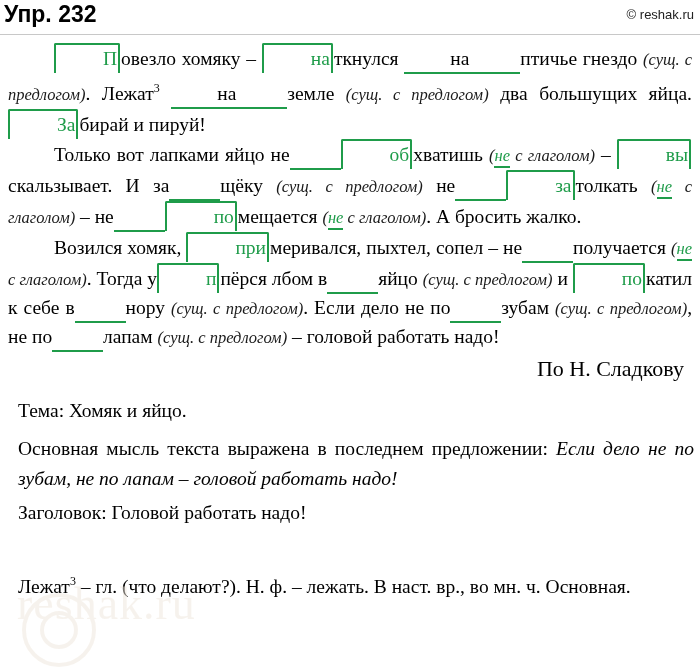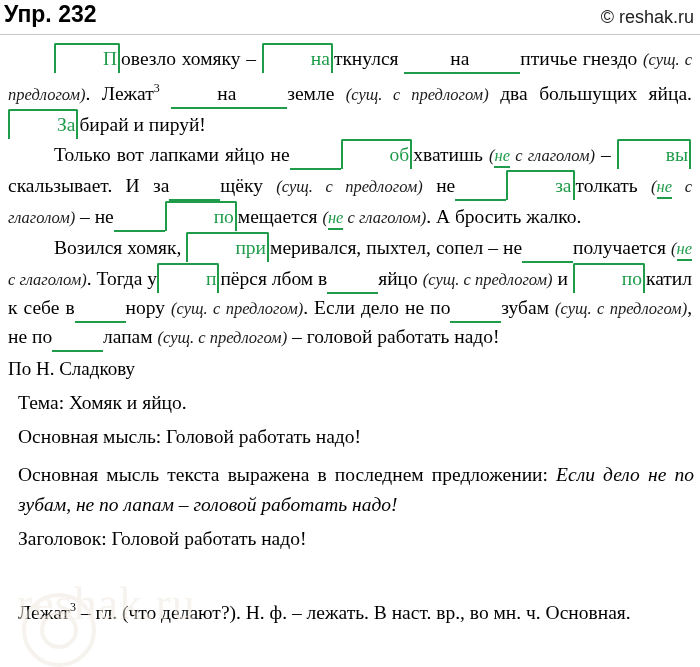--- a/index.html
+++ b/index.html
@@ -33,21 +33,21 @@
     top: 1px;
     font-size: 23px;
     font-weight: bold;
     font-family: Liberation Sans, sans-serif;
     letter-spacing: 0px;
   }
   .copyright {
     position: absolute;
     right: 6px;
     top: 7px;
-    font-size: 18px;
+    font-size: 13px;
     font-family: "Liberation Sans", sans-serif;
     color: #222;
   }
   
   .content {
     position: relative;
     padding: 8px 8px 0 8px;
   }
   p.para {
     margin: 0 0 0 0;
@@ -94,23 +94,23 @@
     right: 0;
     bottom: -1px;
     height: 2px;
     background: #1f9c4a;
   }
   .sup {
     font-size: 12px;
     vertical-align: super;
   }
   .author {
-    margin: 4px 8px 0 0;
-    text-align: left;
-    font-size: 19px;
+    margin: 4px 8px 8px 0;
+    text-align: right;
+    font-size: 22px;
     line-height: 26px;
   }
   
   .answers {
     padding: 6px 6px 0 18px;
   }
   .ans {
     font-size: 19.5px;
     line-height: 30px;
     margin: 0 0 4px 0;
@@ -176,21 +176,20 @@
 
     <p class="para"><span>Только вот лапками яйцо не</span><span class="lnk">&nbsp;</span><span class="pref brk">об</span><span>хватишь </span><span class="note">(<span class="uline">не</span> с глаголом)</span><span> – </span><span class="pref brk">вы</span><span>скальзывает. И за</span><span class="lnk">&nbsp;</span><span>щёку </span><span class="note">(сущ. с предлогом)</span><span> не</span><span class="lnk">&nbsp;</span><span class="pref brk">за</span><span>толкать </span><span class="note">(<span class="uline">не</span> с глаголом)</span><span> – не</span><span class="lnk">&nbsp;</span><span class="pref brk">по</span><span>мещается </span><span class="note">(<span class="uline">не</span> с глаголом)</span><span>. А бросить жалко.</span></p>
 
     <p class="para"><span>Возился хомяк, </span><span class="pref brk">при</span><span>меривался, пыхтел, сопел – не</span><span class="lnk">&nbsp;</span><span>получается </span><span class="note">(<span class="uline">не</span> с глаголом)</span><span>. Тогда у</span><span class="pref brk">п</span><span>пёрся лбом в</span><span class="lnk">&nbsp;</span><span>яйцо </span><span class="note">(сущ. с предлогом)</span><span> и </span><span class="pref brk">по</span><span>катил к себе в</span><span class="lnk">&nbsp;</span><span>нору </span><span class="note">(сущ. с предлогом)</span><span>. Если дело не по</span><span class="lnk">&nbsp;</span><span>зубам </span><span class="note">(сущ. с предлогом)</span><span>, не по</span><span class="lnk">&nbsp;</span><span>лапам </span><span class="note">(сущ. с предлогом)</span><span> – головой работать надо!</span></p>
 
     <div class="author">По Н. Сладкову</div>
   </div>
 
   <div class="answers">
     <p class="ans">Тема: Хомяк и яйцо.</p>
-    <p class="ans">Основная мысль: Головой работать надо!</p>
     <p class="ans justify"><span>Основная мысль текста выражена в последнем предложении: </span><span class="ital">Если дело не по зубам, не по лапам – головой работать надо!</span></p>
     <p class="ans">Заголовок: Головой работать надо!</p>
     <div class="spacer"></div>
     <p class="ans justify"><span>Лежат</span><span class="sup">3</span><span> – гл. (что делают?). Н. ф. – лежать. В наст. вр., во мн. ч. Основная.</span></p>
   </div>
 
   <div class="watermark">
     <div class="wm-text">reshak.ru</div>
     <div class="wm-circle"></div>
   </div>

